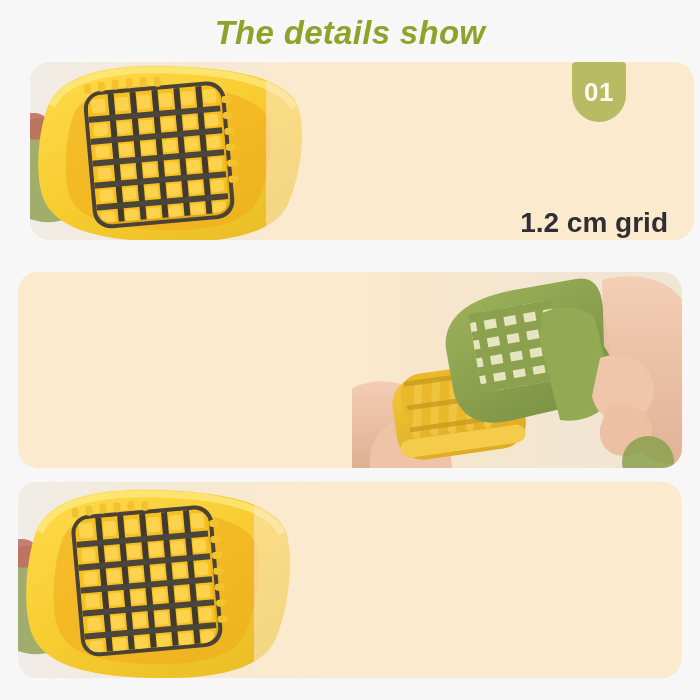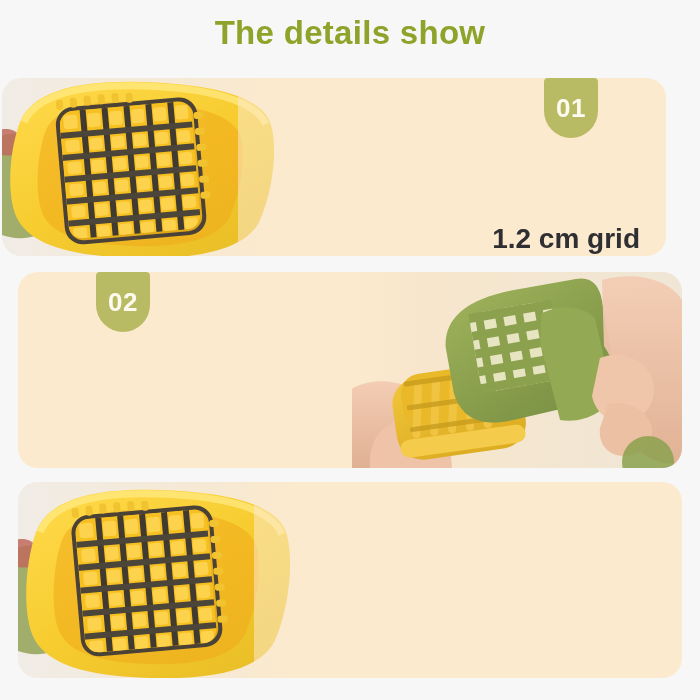--- a/index.html
+++ b/index.html
@@ -11,30 +11,31 @@
   }
   #page { position: relative; width: 700px; height: 700px; background: #f7f7f7; }
 
   
   .page-title {
     position: absolute; left: 0; top: 14px; width: 700px;
     text-align: center;
     font-size: 33px; font-weight: bold;
     color: #8ea32a;
     letter-spacing: 0.3px;
+    font-style: italic;
   }
 
   
   .panel {
     position: absolute;
     background: #fbeacd;
     border-radius: 20px;
     overflow: hidden;
   }
-  #panel-1 { left: 2px; top: 62px; width: 664px; height: 178px; margin-top: 16px; }
+  #panel-1 { left: 30px; top: 62px; width: 664px; height: 178px; }
   #panel-2 { left: 18px; top: 272px; width: 664px; height: 196px; }
   #panel-3 { left: 18px; top: 482px; width: 664px; height: 196px; }
 
   
   .badge {
     position: absolute; top: 0;
     width: 54px; height: 60px;
     background: #b9bb64;
     border-radius: 4px 4px 27px 27px;
     display: flex; align-items: center; justify-content: center;
@@ -289,21 +290,20 @@
           <path d="M248 86 C 268 78, 292 86, 300 106 C 306 124, 298 142, 280 148
                    C 262 154, 244 144, 240 124 Z" fill="#f0c6aa"></path>
           <path d="M256 132 C 276 128, 296 138, 300 156 C 302 172, 290 184, 272 184
                    C 256 184, 246 172, 248 156 Z" fill="#ecc0a3"></path>
         </g>
 
         <circle cx="296" cy="190" r="26" fill="#8ba14e" opacity="0.85"></circle>
       </svg>
     </div>
 
-    <div class="badge" id="badge-2">02</div>
 
   </div>
 
   <div class="panel" id="panel-3">
 
     <div class="photo" id="photo-3">
       <svg width="300" height="196" viewBox="0 0 300 196" xmlns="http://www.w3.org/2000/svg">
         <defs>
           <linearGradient id="bg3" x1="0" y1="0" x2="1" y2="0">
             <stop offset="0" stop-color="#f0ece6"></stop>

